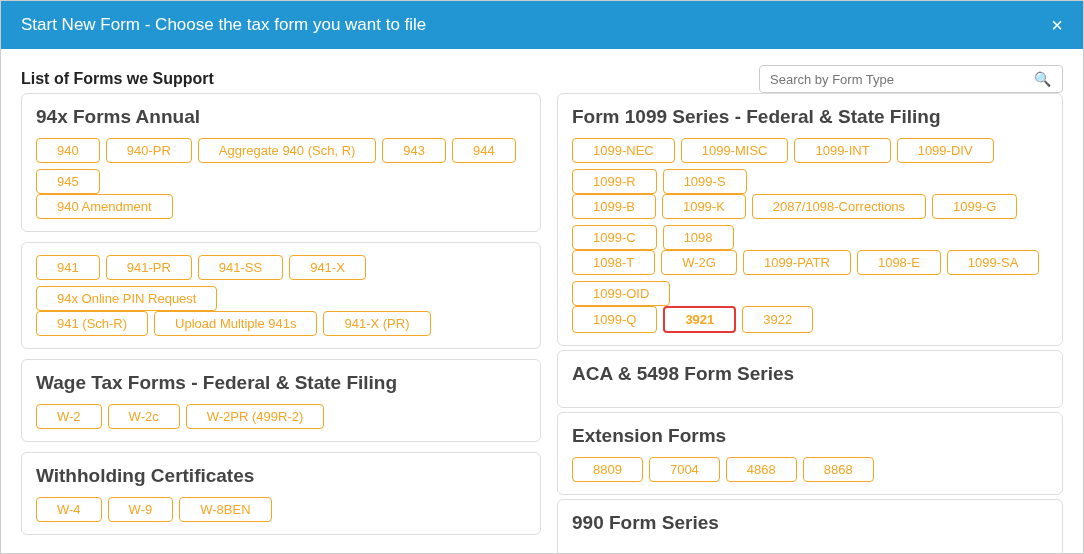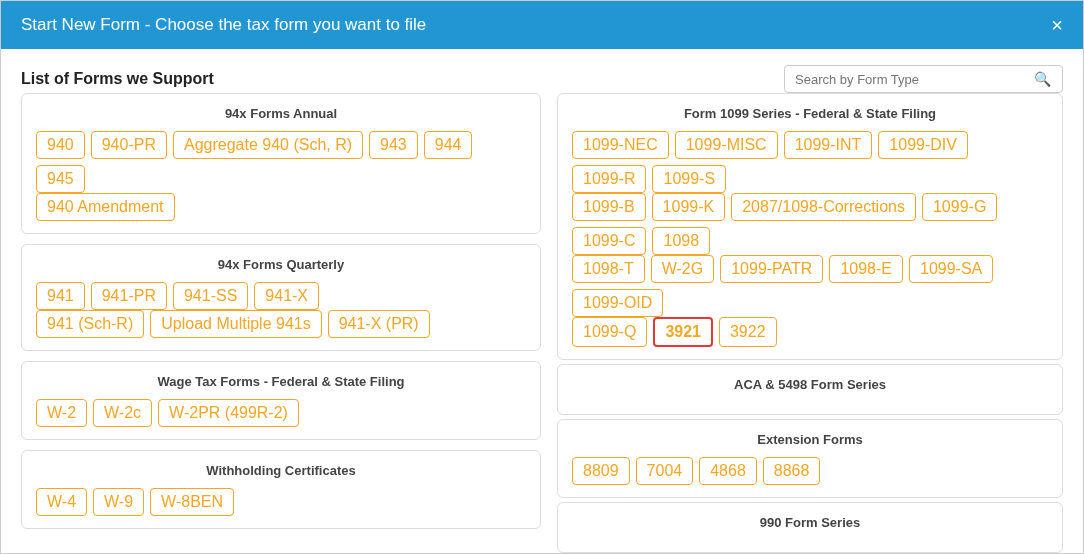--- a/index.html
+++ b/index.html
@@ -35,21 +35,21 @@
     }
 
     .list-title { font-size: 16px; font-weight: 700; color: #222; }
 
     .search-box {
       display: flex;
       align-items: center;
       border: 1px solid #ccc;
       border-radius: 4px;
       padding: 5px 10px;
-      width: 279px;
+      width: 304px;
       background: #fff;
     }
     .search-box input {
       border: none; outline: none; font-size: 13px; color: #888; width: 100%;
     }
     .search-icon { color: #888; font-size: 14px; }
 
     .columns {
       display: flex;
       gap: 16px;
@@ -59,35 +59,34 @@
     .col-right { flex: 1; display: flex; flex-direction: column; gap: 4px; }
 
     .section {
       border: 1px solid #ddd;
       border-radius: 6px;
       padding: 12px 14px;
       background: #fff;
     }
 
     .section-title {
-      font-size: 13px;
+      font-size: 19px;
       font-weight: 700;
       color: #444;
       margin-bottom: 10px;
-      text-align: center;
     }
 
     .tags { display: flex; flex-wrap: wrap; gap: 6px; }
 
     .tag {
       border: 1px solid #f5a623;
       color: #f5a623;
       border-radius: 4px;
-      padding: 4px 10px;
-      font-size: 16px;
+      padding: 4px 20px;
+      font-size: 13px;
       cursor: pointer;
       background: #fff;
       white-space: nowrap;
     }
 
     .tag.highlighted {
       border: 2px solid #e53935;
       color: #f5a623;
       font-weight: 700;
     }
@@ -118,26 +117,26 @@
               <button class="tag">Aggregate 940 (Sch, R)</button>
               <button class="tag">943</button>
               <button class="tag">944</button>
               <button class="tag">945</button>
             </div>
             <div class="tags">
               <button class="tag">940 Amendment</button>
             </div>
           </div>
           <div class="section">
-            <div class="section-title">94x Forms Quarterly</div>
             <div class="tags">
               <button class="tag">941</button>
               <button class="tag">941-PR</button>
               <button class="tag">941-SS</button>
               <button class="tag">941-X</button>
+              <button class="tag">94x Online PIN Request</button>
             </div>
             <div class="tags">
               <button class="tag">941 (Sch-R)</button>
               <button class="tag">Upload Multiple 941s</button>
               <button class="tag">941-X (PR)</button>
             </div>
           </div>
           <div class="section">
             <div class="section-title">Wage Tax Forms - Federal &amp; State Filing</div>
             <div class="tags">

